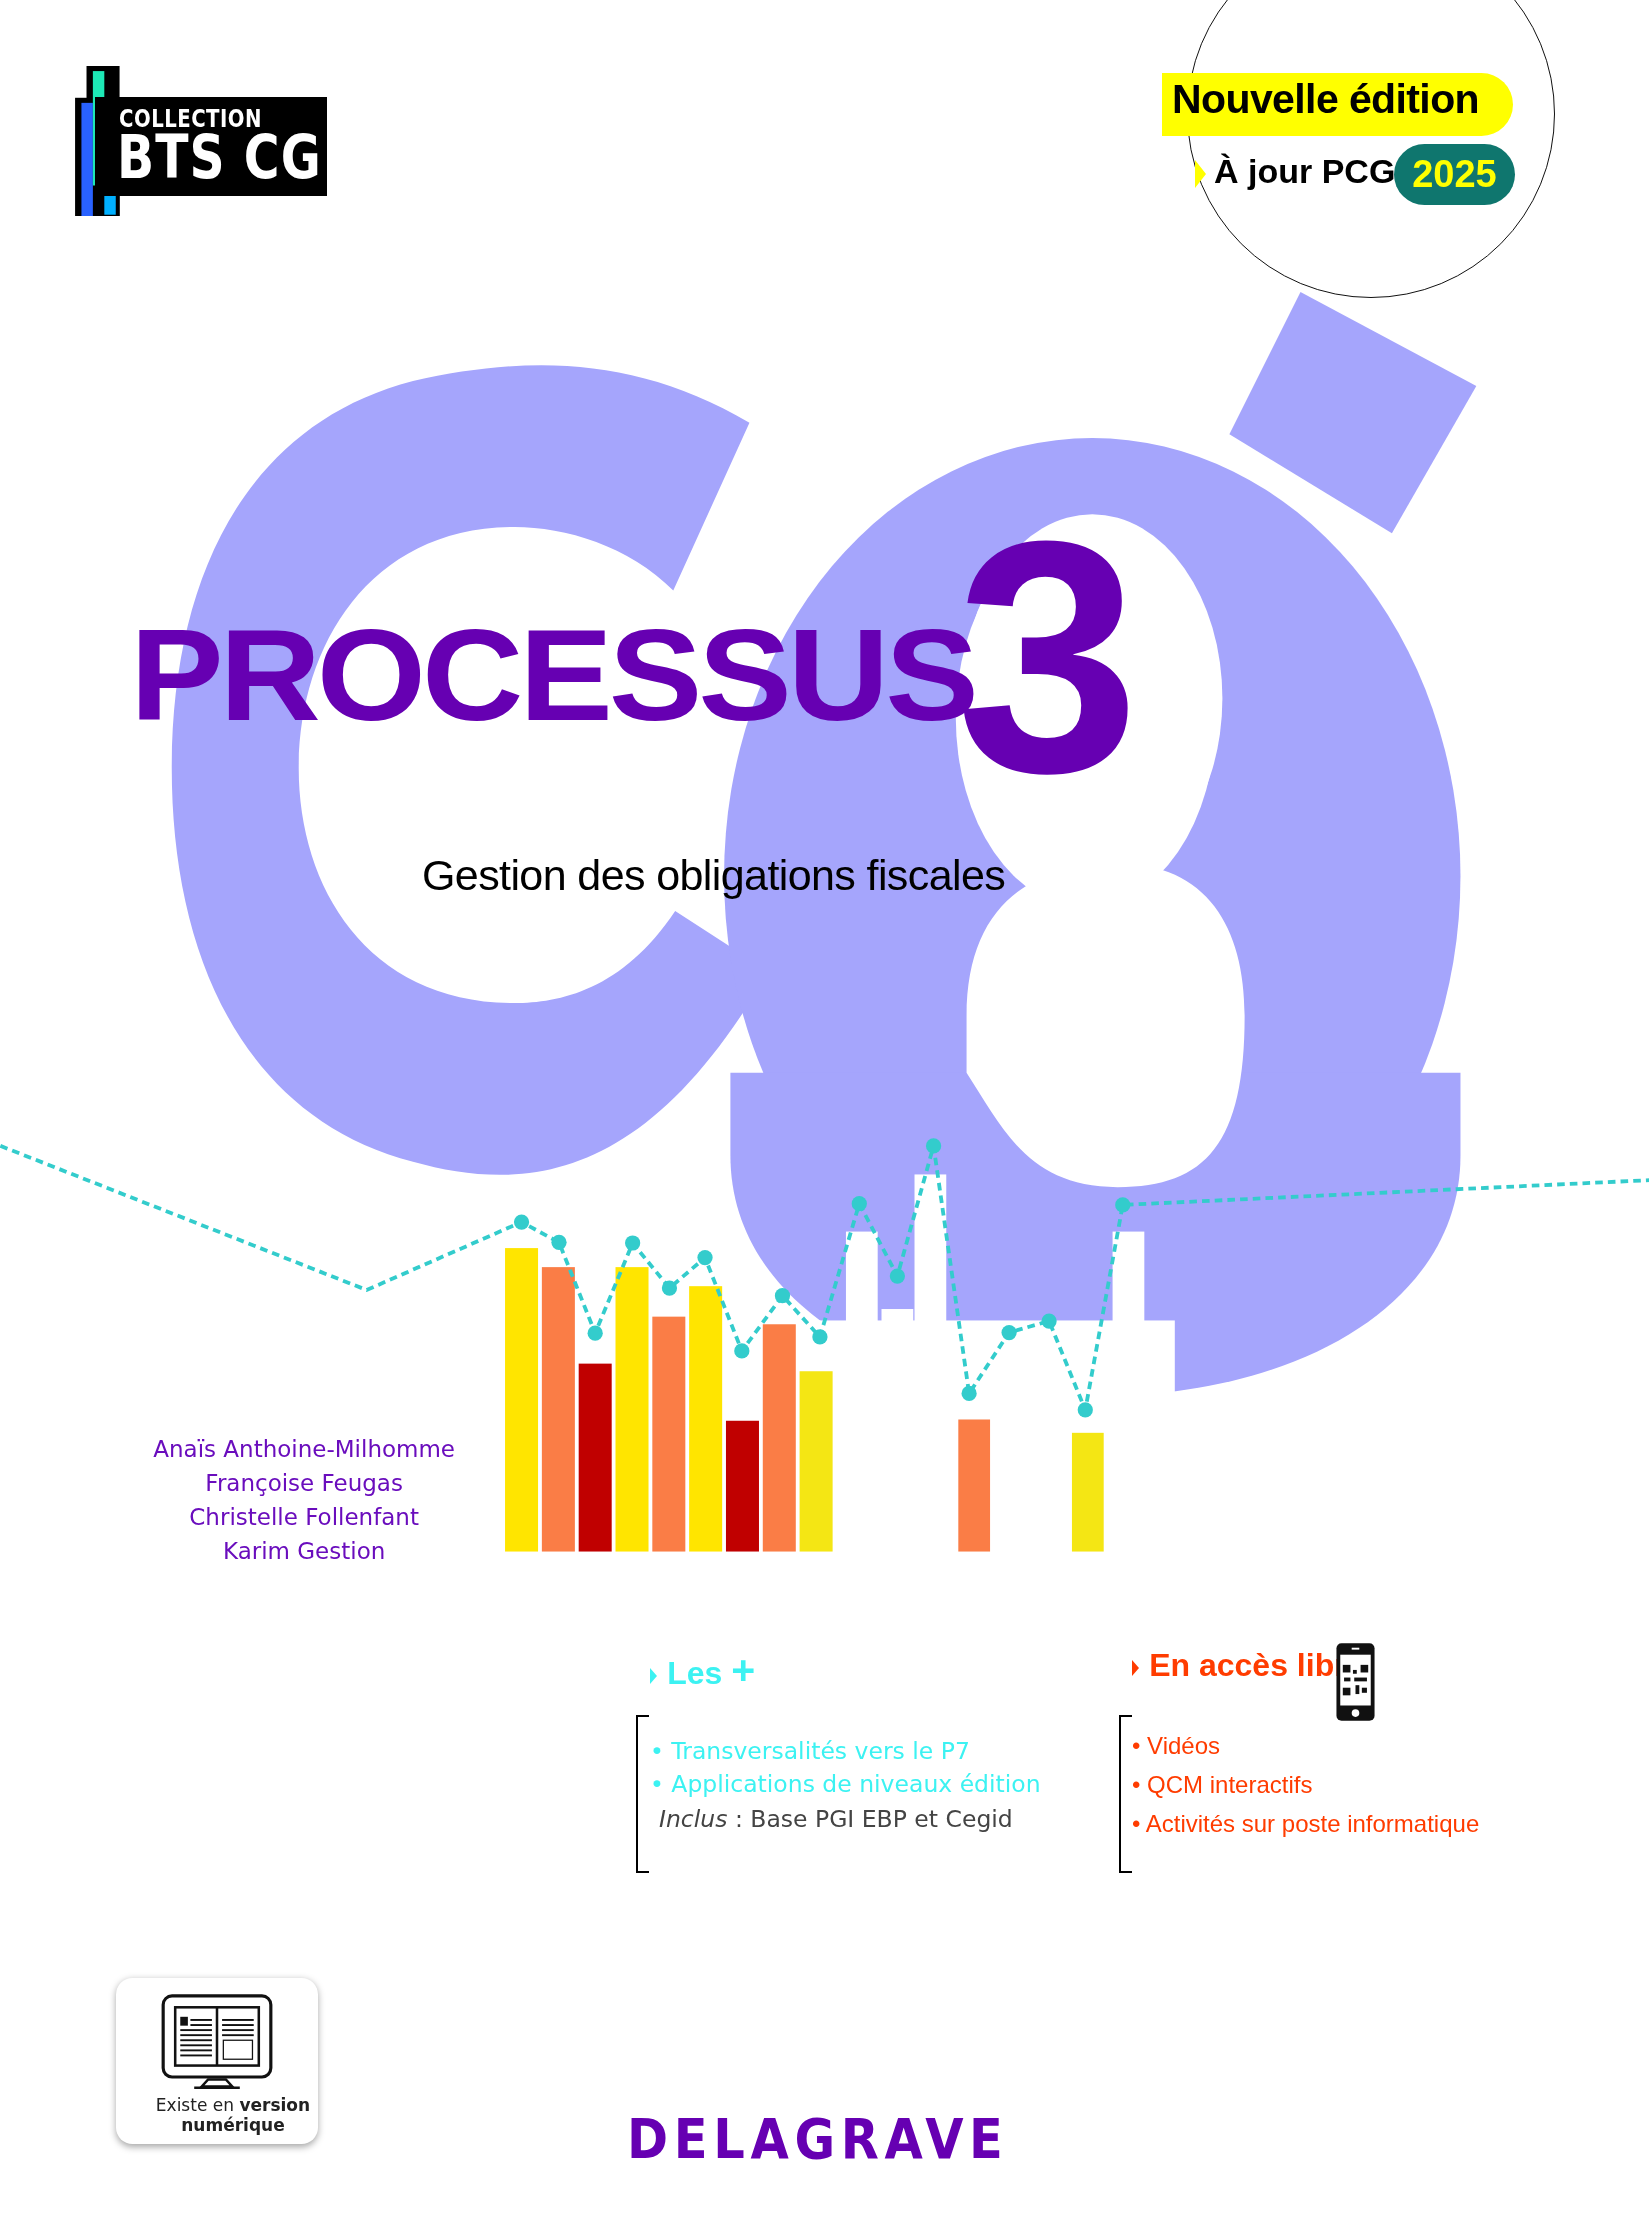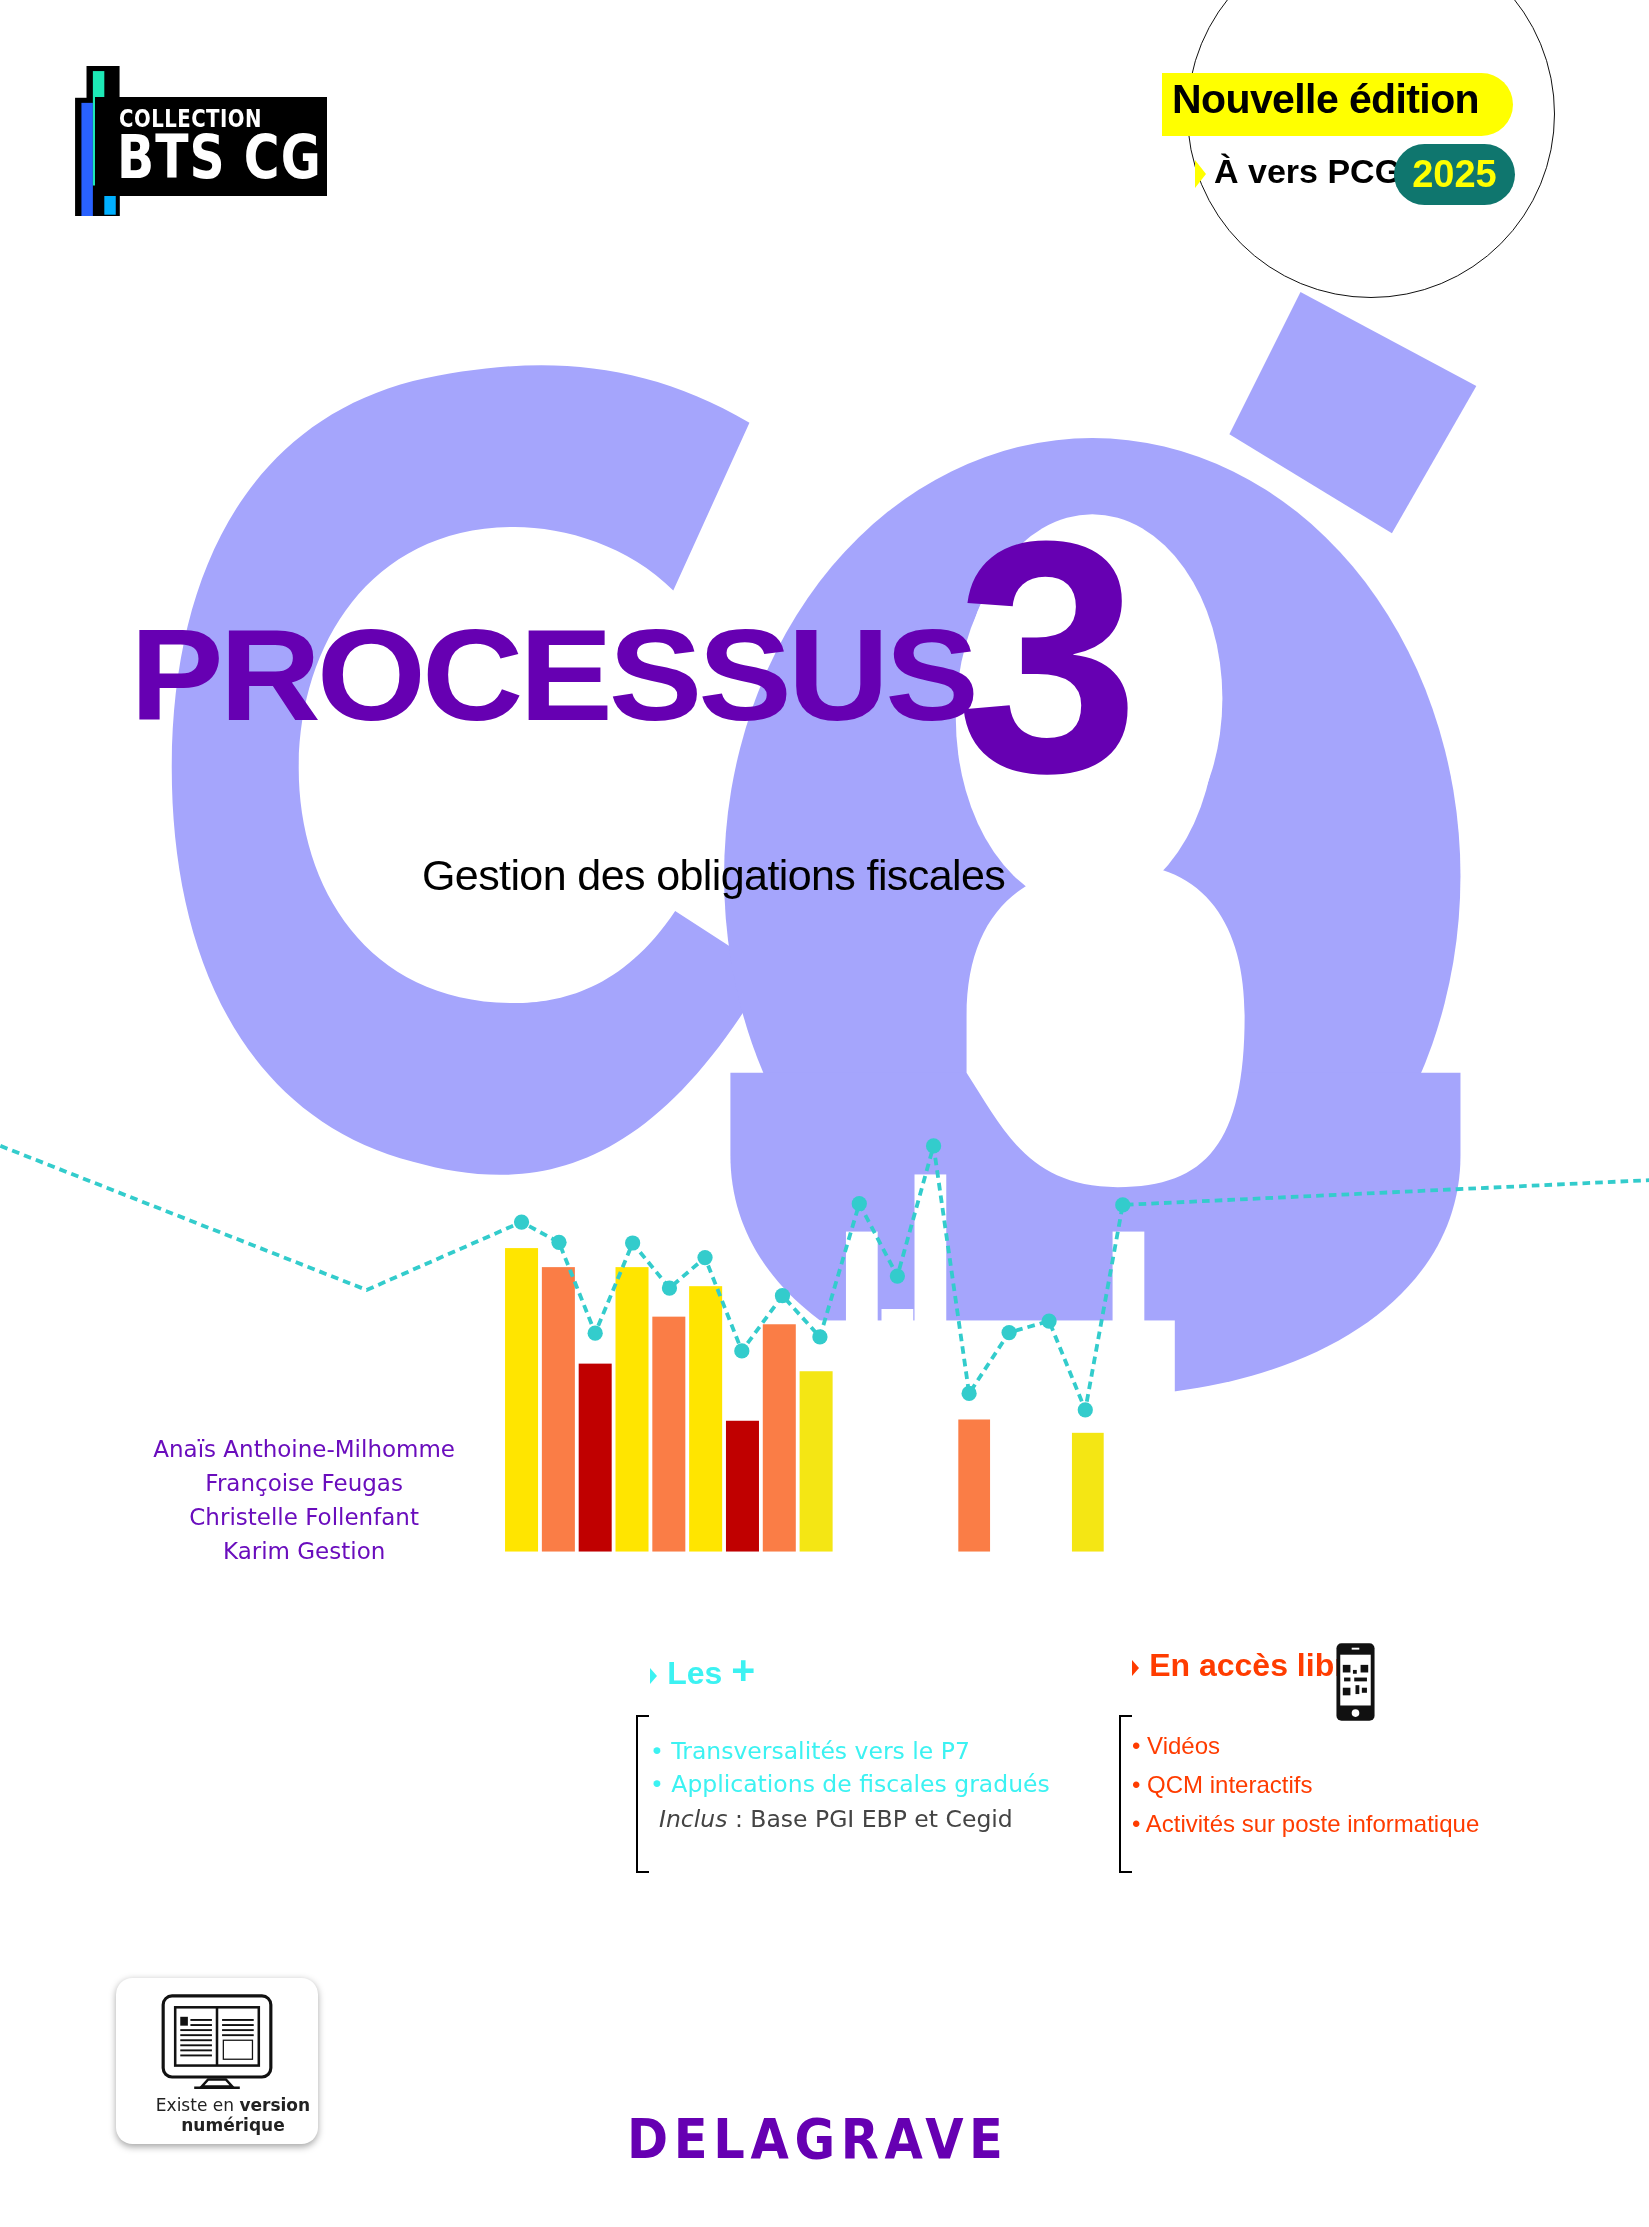--- a/index.html
+++ b/index.html
@@ -110,42 +110,42 @@
   </svg>
 </div>
 <div class="abs logo-box"></div>
 <div class="abs logo-text-1">COLLECTION</div>
 <div class="abs logo-text-2">BTS CG</div>
 
 <div class="abs edition-circle"></div>
 <div class="abs edition-pill"></div>
 <div class="abs edition-label">Nouvelle édition</div>
 <div class="abs pcg-arrow"></div>
-<div class="abs pcg-label">À vers PCG</div>
+<div class="abs pcg-label">À jour PCG</div>
 <div class="abs year-pill">2025</div>
 
 <div class="abs title">PROCESSUS</div>
 <div class="abs title-number">3</div>
 <div class="abs subtitle">Gestion des obligations fiscales</div>
 
 <div class="abs authors">
   <div>Anaïs Anthoine-Milhomme</div>
   <div>Françoise Feugas</div>
   <div>Christelle Follenfant</div>
   <div>Karim Gestion</div>
 </div>
 
 <div class="abs section-head" style="left:650px;top:1647px;color:#3cf2f2;">
   <span class="head-arrow"></span><span>Les</span>
   <span style="font-size:41px;font-weight:900;">+</span>
 </div>
 <div class="abs bracket" style="left:636px;top:1715px;height:154px;"></div>
 <div class="abs feat-list plus-list" style="left:650px;top:1735px;">
   <div>• Transversalités vers le P7</div>
-  <div>• Applications de fiscales gradués</div>
+  <div>• Applications de niveaux édition</div>
 </div>
 <div class="abs incl" style="left:650px;top:1805px;margin-left:9px;">
   <i>Inclus</i><span> : Base PGI EBP et Cegid</span>
 </div>
 
 <div class="abs section-head" style="left:1132px;top:1647px;color:#ff3c00;">
   <span class="head-arrow"></span><span>En accès libre</span>
 </div>
 <svg class="abs" style="left:1335px;top:1642px" width="41" height="80" viewBox="0 0 64 126">
   <rect x="2" y="2" width="60" height="122" rx="8" fill="#111"></rect>

